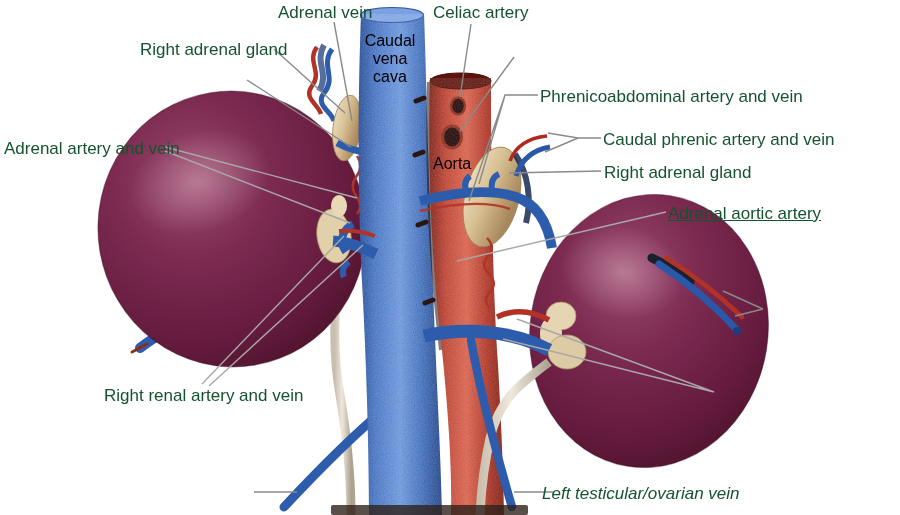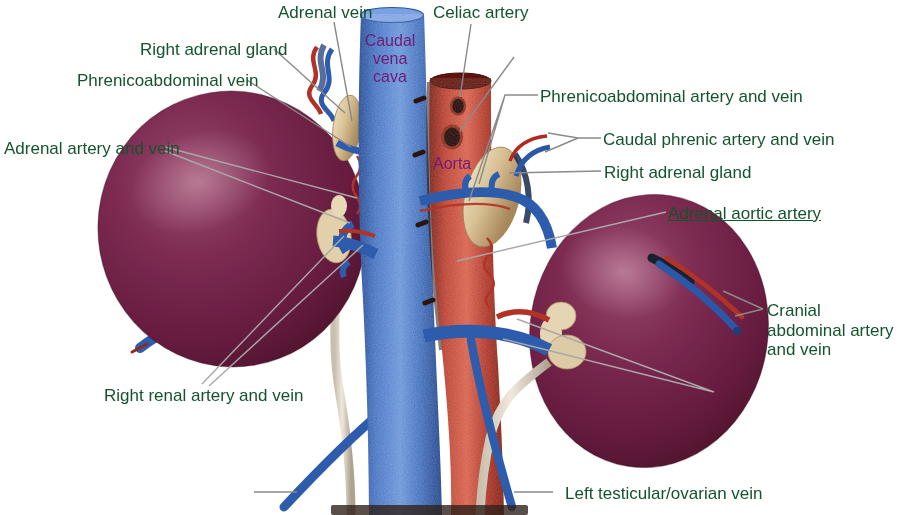--- a/index.html
+++ b/index.html
@@ -1,21 +1,21 @@
 <!DOCTYPE html>
 <html><head>
 <meta charset="utf-8">
 <style>
   html,body{margin:0;padding:0;background:#fff;}
   .stage{position:relative;width:900px;height:515px;background:#fff;overflow:hidden;
          font-family:"Liberation Sans",sans-serif;}
   .stage svg{position:absolute;left:0;top:0;}
   .lbl{position:absolute;font-size:17px;line-height:1.15;color:#14532d;white-space:nowrap;}
   .lbl.wrap{white-space:normal;}
-  .vlabel{position:absolute;color:#701a75;font-size:16px;line-height:1.12;
+  .vlabel{position:absolute;color:#000000;font-size:16px;line-height:1.12;
           white-space:pre-line;text-align:center;}
 </style>
 </head>
 <body>
 
 <div class="stage">
 
 <svg width="900" height="515" viewBox="0 0 900 515">
   <defs>
     <linearGradient id="cavaG" x1="0" y1="0" x2="1" y2="0">
@@ -182,23 +182,21 @@
 </svg>
 
 <div class="vlabel" style="left:352px;top:32px;width:76px;">Caudal
 vena
 cava</div>
 <div class="vlabel" style="left:433px;top:155px;text-align:center;">Aorta</div>
 
 <div class="lbl" style="left:278px;top:3px;">Adrenal vein</div>
 <div class="lbl" style="left:433px;top:3px;">Celiac artery</div>
 <div class="lbl" style="left:140px;top:40px;">Right adrenal gland</div>
-<div class="lbl" style="left:77px;top:71px;">Phrenicoabdominal vein</div>
 <div class="lbl" style="left:540px;top:87px;">Phrenicoabdominal artery and vein</div>
 <div class="lbl" style="left:4px;top:139px;">Adrenal artery and vein</div>
 <div class="lbl" style="left:603px;top:130px;">Caudal phrenic artery and vein</div>
 <div class="lbl" style="left:604px;top:163px;">Right adrenal gland</div>
 <div class="lbl" style="left:668px;top:204px;text-decoration:underline;">Adrenal aortic artery</div>
-<div class="lbl wrap" style="left:767px;top:301px;width:132px;">Cranial abdominal artery and vein</div>
 <div class="lbl" style="left:104px;top:386px;">Right renal artery and vein</div>
-<div class="lbl" style="left:565px;top:484px;">Left testicular/ovarian vein</div>
+<div class="lbl" style="left:542px;top:484px;font-style:italic;">Left testicular/ovarian vein</div>
 
 </div>
 
 </body></html>

